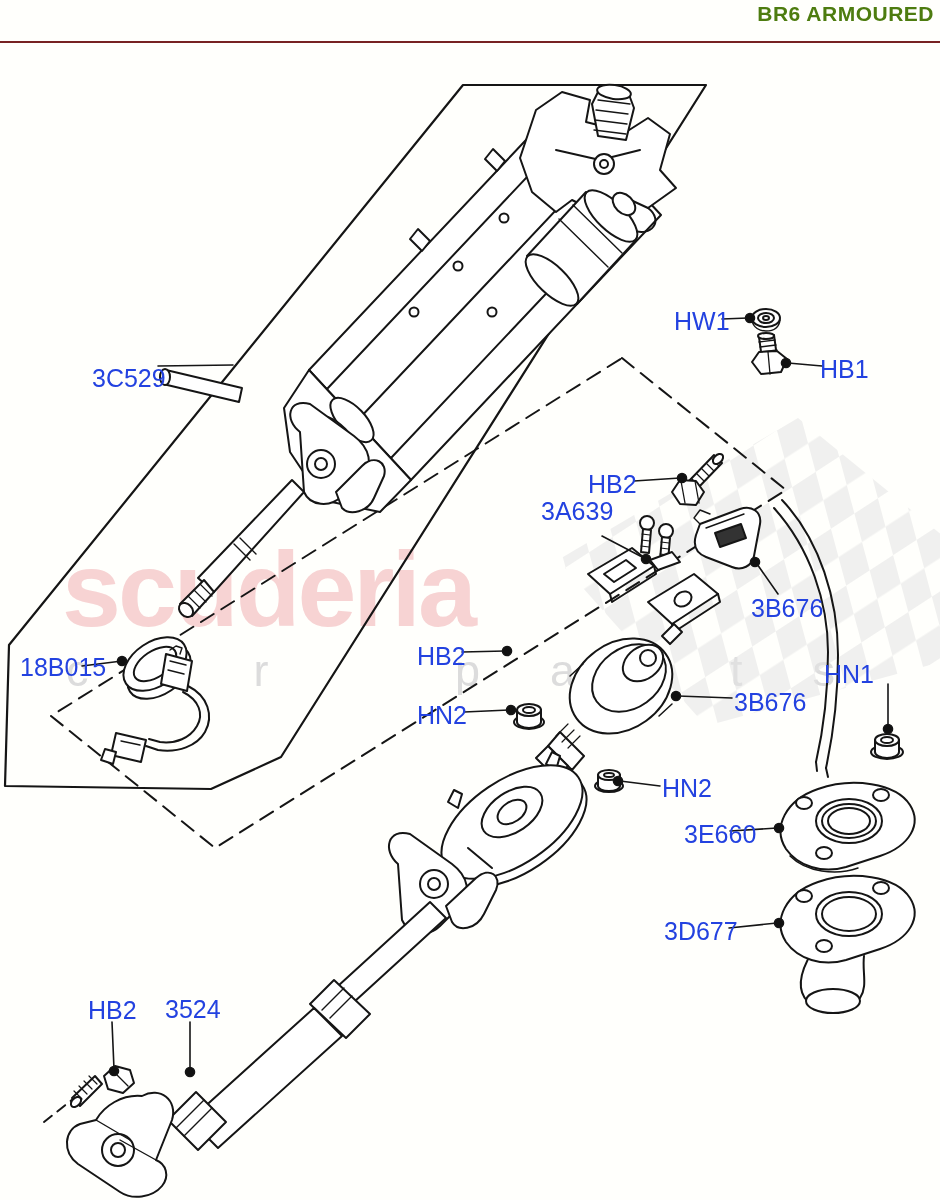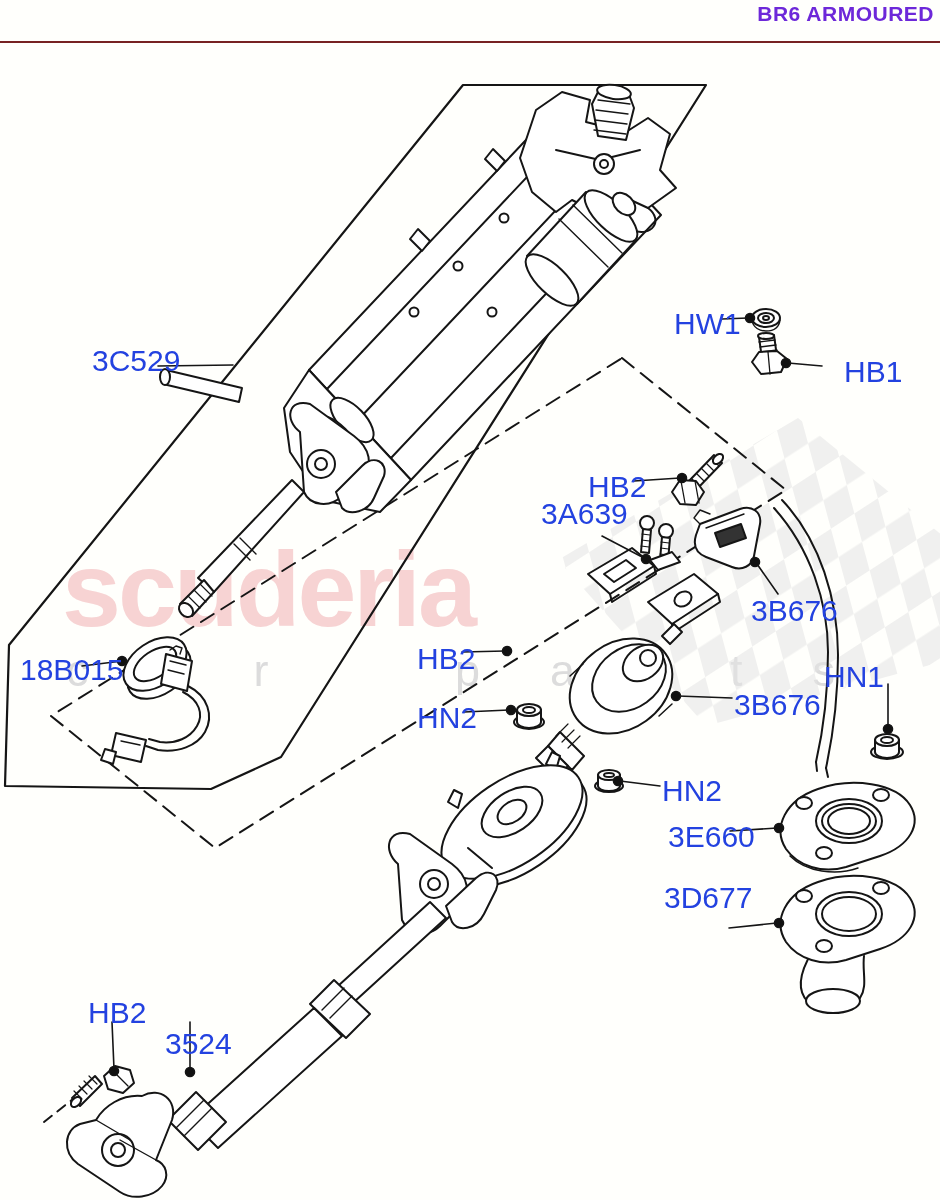--- a/index.html
+++ b/index.html
@@ -1,30 +1,30 @@
 <!DOCTYPE html>
 <html><head>
 <meta charset="utf-8">
 <style>
   html,body{margin:0;padding:0;background:#ffffff;}
   #stage{position:relative;width:940px;height:1200px;background:#fffffc;overflow:hidden;
          font-family:"Liberation Sans", sans-serif;}
   
-  #title{position:absolute;top:2px;right:6px;font-size:21px;font-weight:bold;color:#6d28d9;
+  #title{position:absolute;top:2px;right:6px;font-size:21px;font-weight:bold;color:#4d7c0f;
          letter-spacing:.5px;}
   #rule{position:absolute;top:41px;left:0;width:940px;height:2px;background:#772222;}
   
   #wm-brand{position:absolute;left:62px;top:536px;font-size:106px;font-weight:bold;
             color:#f7d3d3;letter-spacing:-3px;line-height:1;}
   #wm-tagline{position:absolute;left:66px;top:648px;font-size:45px;color:#dcdcdc;
               letter-spacing:70px;word-spacing:34px;line-height:1;}
   
   #diagram{position:absolute;left:0;top:0;width:940px;height:1200px;}
   
-  .part-label{position:absolute;font-size:30px;color:#2342e0;white-space:nowrap;cursor:pointer;}
+  .part-label{position:absolute;font-size:25px;color:#2342e0;white-space:nowrap;cursor:pointer;}
 </style>
 </head>
 <body>
 
 <div id="stage">
 
   <div id="wm-brand">scuderia</div>
   <div id="wm-tagline">car parts</div>
 
   <svg id="diagram" viewBox="0 0 940 1200" xmlns="http://www.w3.org/2000/svg">
@@ -285,30 +285,30 @@
           <circle cx="114" cy="1071" r="4.5"></circle>
         <path d="M190 1022 L190 1070" fill="none"></path>
           <circle cx="190" cy="1072" r="4.5"></circle>
       </g>
     </g>
   </svg>
 
   <div id="title">BR6 ARMOURED</div>
   <div id="rule"></div>
 
-  <div class="part-label" style="left:92px;top:344px">3C529</div>
+  <div class="part-label" style="left:92px;top:364px">3C529</div>
   <div class="part-label" style="left:20px;top:653px">18B015</div>
   <div class="part-label" style="left:674px;top:307px">HW1</div>
-  <div class="part-label" style="left:844px;top:355px">HB1</div>
+  <div class="part-label" style="left:820px;top:355px">HB1</div>
   <div class="part-label" style="left:588px;top:470px">HB2</div>
   <div class="part-label" style="left:541px;top:497px">3A639</div>
   <div class="part-label" style="left:751px;top:594px">3B676</div>
   <div class="part-label" style="left:824px;top:660px">HN1</div>
   <div class="part-label" style="left:417px;top:642px">HB2</div>
   <div class="part-label" style="left:417px;top:701px">HN2</div>
   <div class="part-label" style="left:734px;top:688px">3B676</div>
   <div class="part-label" style="left:662px;top:774px">HN2</div>
-  <div class="part-label" style="left:668px;top:820px">3E660</div>
-  <div class="part-label" style="left:664px;top:881px">3D677</div>
+  <div class="part-label" style="left:684px;top:820px">3E660</div>
+  <div class="part-label" style="left:664px;top:917px">3D677</div>
   <div class="part-label" style="left:88px;top:996px">HB2</div>
-  <div class="part-label" style="left:165px;top:1027px">3524</div>
+  <div class="part-label" style="left:165px;top:995px">3524</div>
 
 </div>
 
 </body></html>

